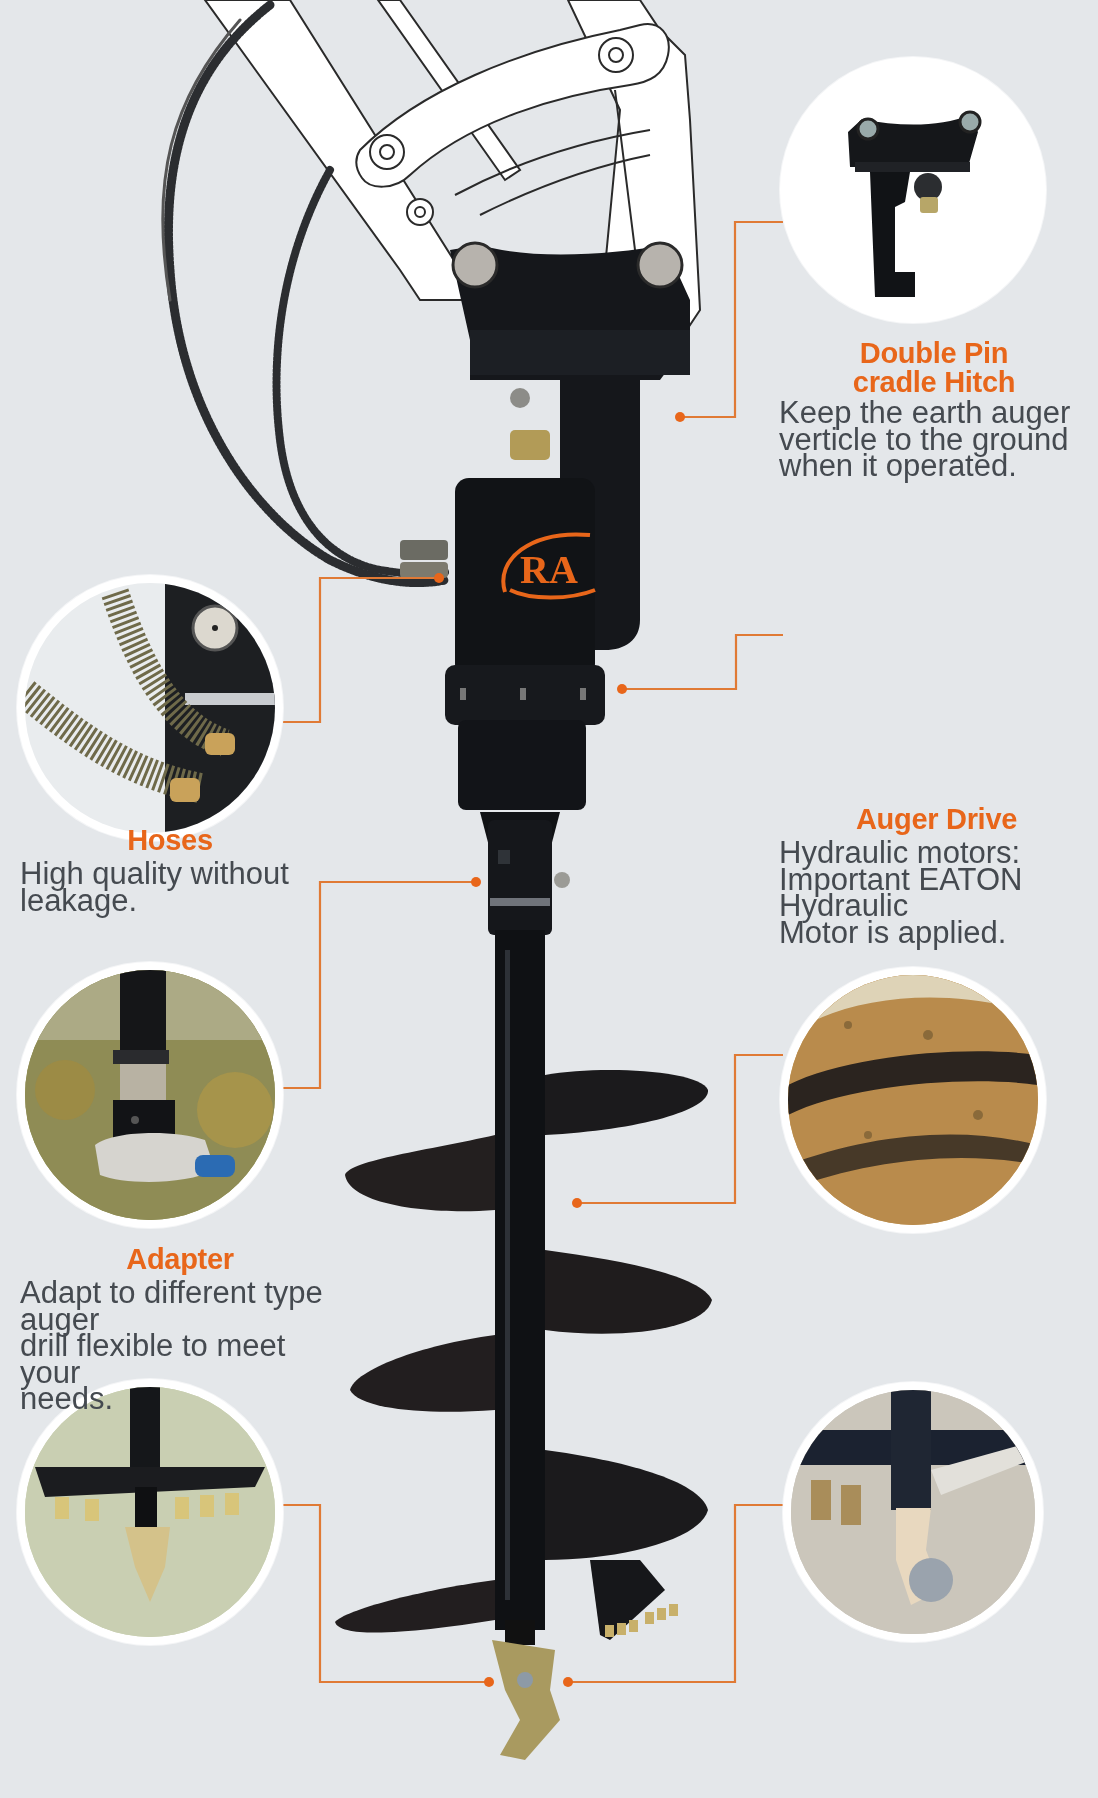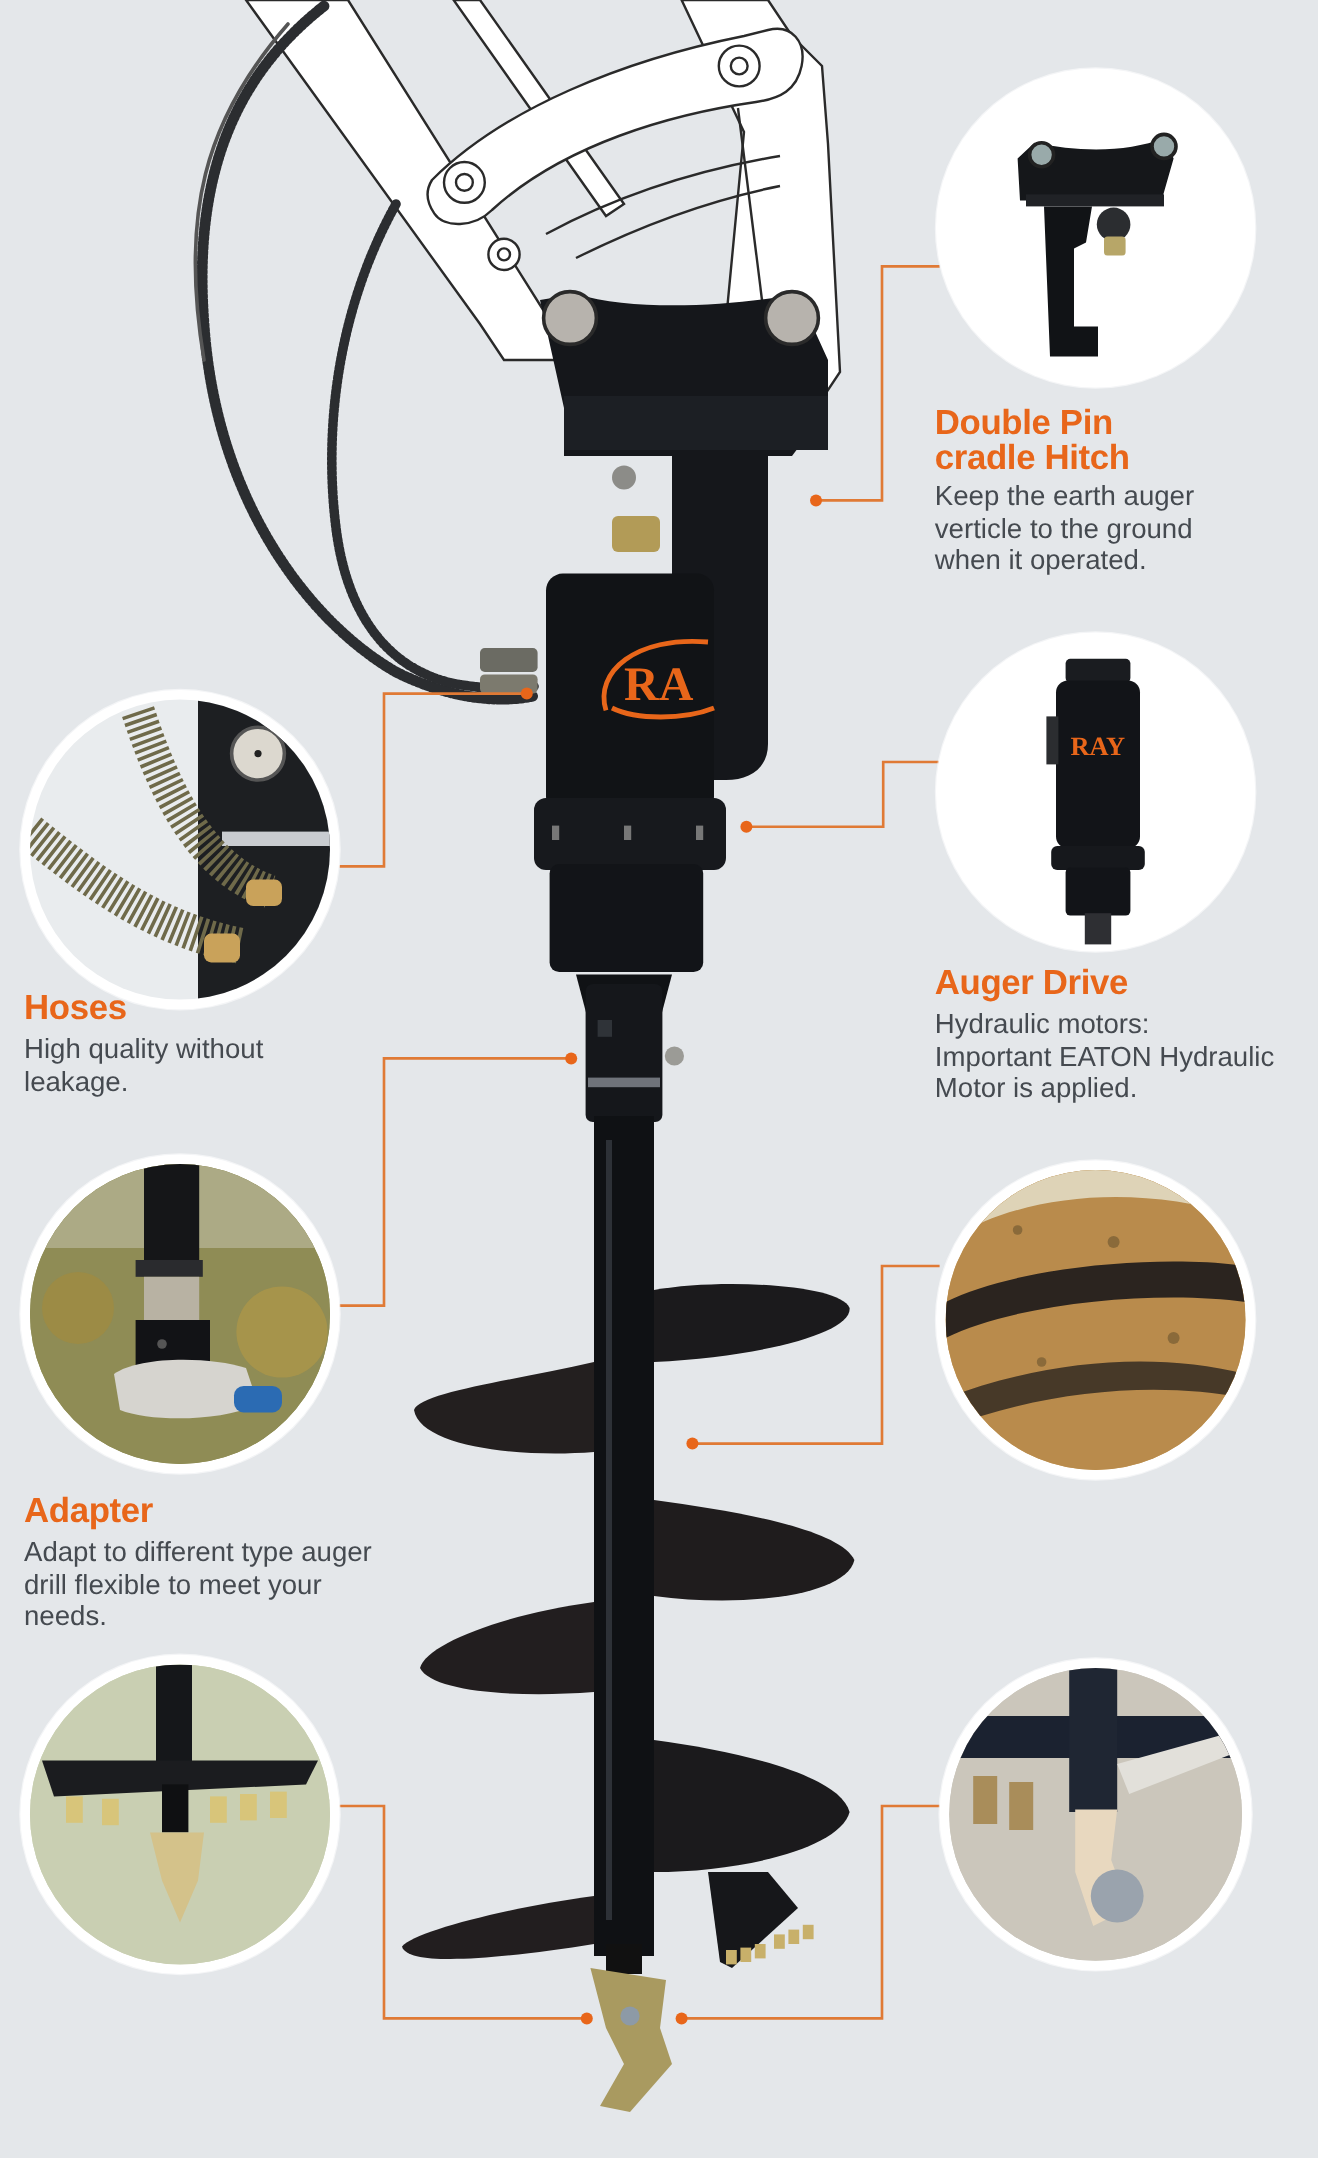--- a/index.html
+++ b/index.html
@@ -1,20 +1,20 @@
 <!DOCTYPE html>
 <html><head>
 <meta charset="utf-8">
 <style>
   html, body { margin:0; padding:0; }
   body { width:1098px; height:1798px; background:#e4e7ea; position:relative; overflow:hidden; font-family:"Liberation Sans", "DejaVu Sans", sans-serif; }
   .canvas { position:absolute; left:0; top:0; width:1098px; height:1798px; }
   .feature { position:absolute; }
-  .feature h2 { margin:0; font-size:29px; line-height:29px; font-weight:bold; color:#e8661a; letter-spacing:-0.3px; }
-  .feature p { margin:6px 0 0 0; font-size:23px; line-height:26.5px; color:#454a50; }
+  .feature h2 { margin:0; font-size:29px; line-height:29px; font-weight:bold; color:#e8661a; letter-spacing:-0.3px;text-align:center; }
+  .feature p { margin:6px 0 0 0; font-size:31px; line-height:26.5px; color:#454a50; }
   .circle { position:absolute; border-radius:50%; background:#fff; overflow:hidden; box-shadow:0 0 0 1px rgba(255,255,255,0.6); }
   .circle .inner { position:absolute; left:8px; top:8px; right:8px; bottom:8px; border-radius:50%; overflow:hidden; }
   svg { display:block; }
 </style>
 </head>
 <body>
 
 <div class="canvas">
 
   <svg class="machine" width="1098" height="1798" viewBox="0 0 1098 1798" style="position:absolute;left:0;top:0;">
@@ -143,31 +143,20 @@
         <circle cx="190" cy="45" r="3" fill="#222"></circle>
         <rect x="160" y="110" width="110" height="12" fill="#c9ccd0"></rect>
         <path d="M90,10 C110,70 140,140 200,160" stroke="#6f6a4a" stroke-width="28" fill="none" stroke-dasharray="3 3"></path>
         <path d="M0,110 C50,150 100,190 175,205" stroke="#6f6a4a" stroke-width="30" fill="none" stroke-dasharray="3 3"></path>
         <rect x="180" y="150" width="30" height="22" rx="6" fill="#c9a25a"></rect>
         <rect x="145" y="195" width="30" height="24" rx="6" fill="#c9a25a"></rect>
       </svg>
     </div>
   </div>
 
-  <div class="circle" style="left:780px;top:527px;width:266px;height:266px;">
-    <svg width="266" height="266" viewBox="0 0 266 266">
-      <rect x="108" y="22" width="54" height="20" rx="4" fill="#1a1c20"></rect>
-      <rect x="100" y="40" width="70" height="140" rx="10" fill="#121418"></rect>
-      <rect x="92" y="70" width="10" height="40" fill="#2b2d30"></rect>
-      <text x="112" y="102" font-family="Liberation Serif, serif" font-weight="bold" font-size="22" fill="#e8661a">RAY</text>
-      <rect x="96" y="178" width="78" height="20" rx="5" fill="#16181c"></rect>
-      <rect x="108" y="196" width="54" height="40" rx="4" fill="#121418"></rect>
-      <rect x="124" y="234" width="22" height="26" fill="#2e2f33"></rect>
-    </svg>
-  </div>
 
   <div class="circle" style="left:17px;top:962px;width:266px;height:266px;">
     <div class="inner" style="background:#8b8a4a;">
       <svg width="250" height="250" viewBox="0 0 250 250">
         <rect width="250" height="250" fill="#8f8c55"></rect>
         <rect x="0" y="0" width="250" height="70" fill="#c9c7b6" opacity="0.5"></rect>
         <circle cx="40" cy="120" r="30" fill="#a58a3a" opacity="0.6"></circle>
         <circle cx="210" cy="140" r="38" fill="#b59a45" opacity="0.6"></circle>
         <rect x="95" y="0" width="46" height="80" fill="#151618"></rect>
         <rect x="88" y="80" width="56" height="14" fill="#2a2b2e"></rect>

